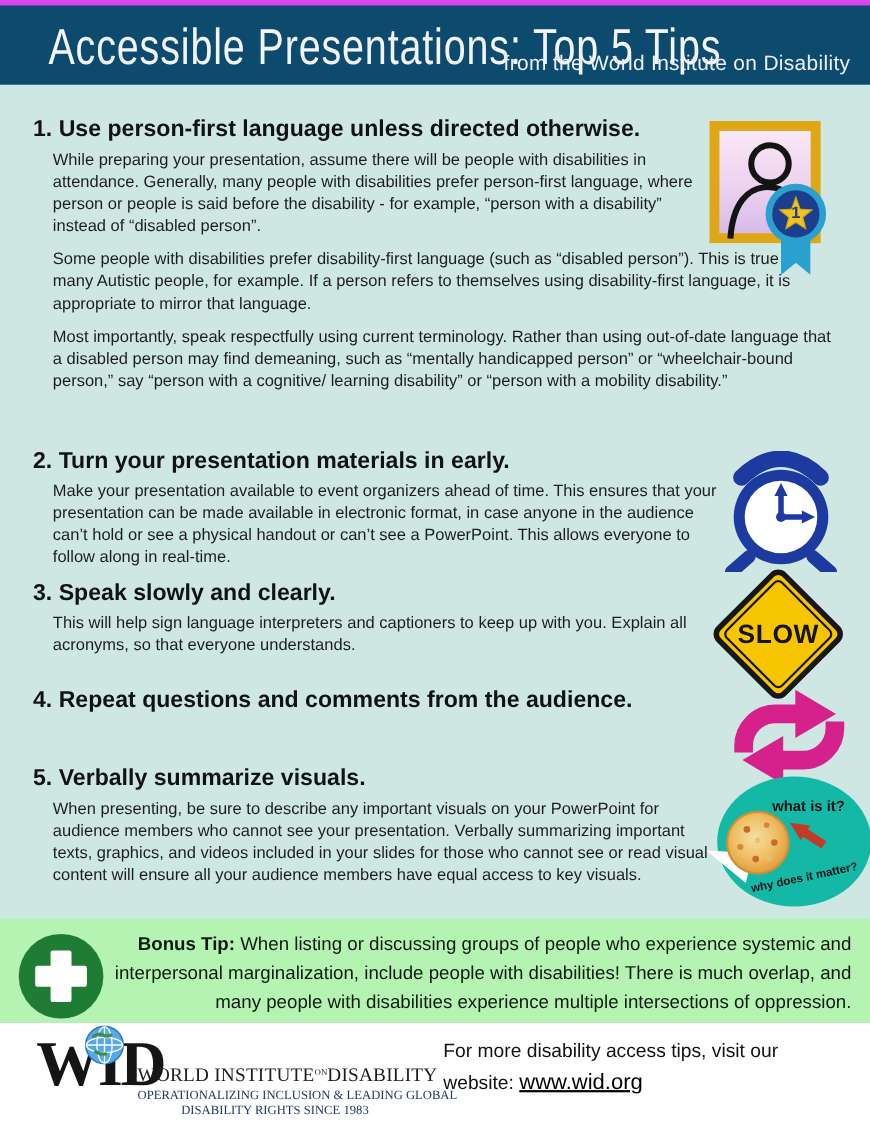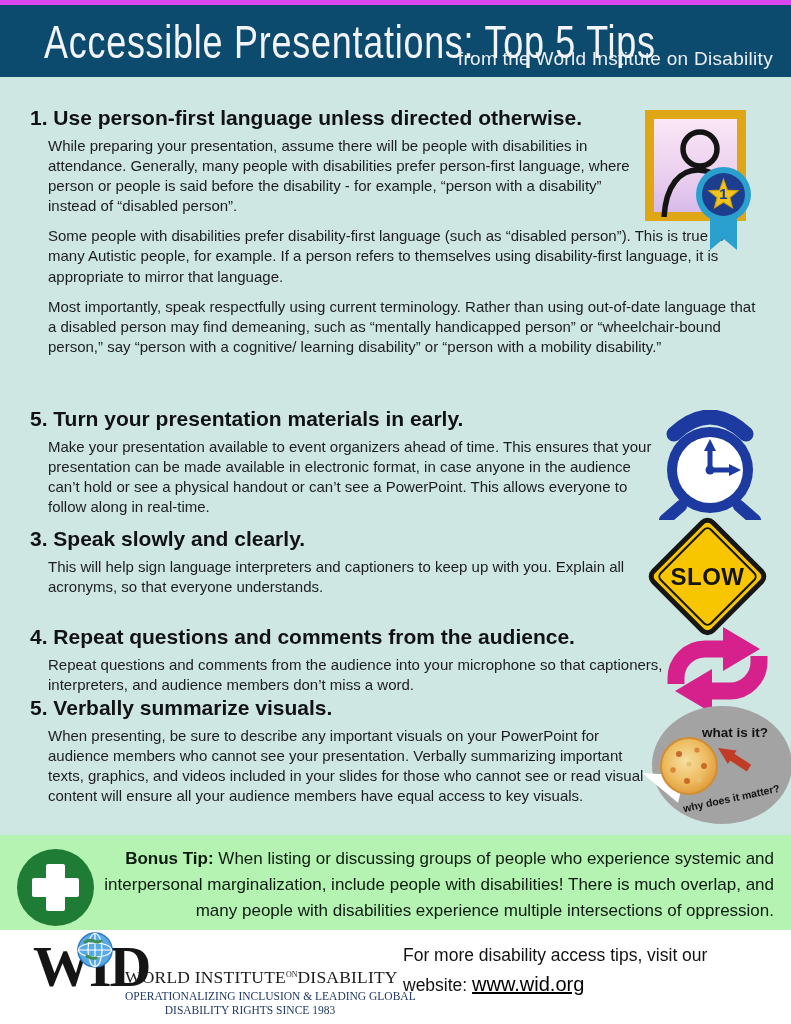--- a/index.html
+++ b/index.html
@@ -75,21 +75,21 @@
   }
   .slow-text {
     position:absolute; left:50%; top:50%;
     transform:translate(-50%,-50%) rotate(-45deg);
     font-size:24px; font-weight:bold; color:#141414; letter-spacing:0.5px;
   }
 
   
   .bubble {
     position:absolute; left:652px; top:706px; width:140px; height:118px;
-    background:#a3a3a3; border-radius:50%;
+    background:#14b8a6; border-radius:50%;
   }
   .bubble-tail {
     position:absolute; left:-12px; top:64px; width:0; height:0;
     border-top:8px solid transparent; border-bottom:20px solid transparent;
     border-right:42px solid #fff; transform:rotate(14deg);
   }
   .bubble-q1 { position:absolute; left:50px; top:19px; font-size:13.5px; font-weight:bold; color:#121212; white-space:nowrap; }
   .bubble-q2 { position:absolute; left:30px; top:86px; font-size:10.5px; font-weight:bold; color:#121212; transform:rotate(-12deg); white-space:nowrap; }
   .bubble-pizza { position:absolute; left:7px; top:30px; }
   .red-arrow { position:absolute; left:63px; top:44px; width:37px; height:16px; transform:rotate(33deg); }
@@ -160,32 +160,31 @@
   </div>
 
   <section class="tip" id="tip1">
     <h2>1. Use person-first language unless directed otherwise.</h2>
     <p class="narrow">While preparing your presentation, assume there will be people with disabilities in attendance. Generally, many people with disabilities prefer person-first language, where person or people is said before the disability - for example, “person with a disability” instead of “disabled person”.</p>
     <p>Some people with disabilities prefer disability-first language (such as “disabled person”). This is true for many Autistic people, for example. If a person refers to themselves using disability-first language, it is appropriate to mirror that language.</p>
     <p>Most importantly, speak respectfully using current terminology. Rather than using out-of-date language that a disabled person may find demeaning, such as “mentally handicapped person” or “wheelchair-bound person,” say “person with a cognitive/ learning disability” or “person with a mobility disability.”</p>
   </section>
 
   <section class="tip" id="tip2">
-    <h2>5. Turn your presentation materials in early.</h2>
+    <h2>2. Turn your presentation materials in early.</h2>
     <p>Make your presentation available to event organizers ahead of time. This ensures that your presentation can be made available in electronic format, in case anyone in the audience can’t hold or see a physical handout or can’t see a PowerPoint. This allows everyone to follow along in real-time.</p>
   </section>
 
   <section class="tip" id="tip3">
     <h2>3. Speak slowly and clearly.</h2>
     <p>This will help sign language interpreters and captioners to keep up with you. Explain all acronyms, so that everyone understands.</p>
   </section>
 
   <section class="tip" id="tip4">
     <h2>4. Repeat questions and comments from the audience.</h2>
-    <p>Repeat questions and comments from the audience into your microphone so that captioners, interpreters, and audience members don’t miss a word.</p>
   </section>
 
   <section class="tip" id="tip5">
     <h2>5. Verbally summarize visuals.</h2>
     <p>When presenting, be sure to describe any important visuals on your PowerPoint for audience members who cannot see your presentation. Verbally summarizing important texts, graphics, and videos included in your slides for those who cannot see or read visual content will ensure all your audience members have equal access to key visuals.</p>
   </section>
 
   <div class="frame">
     <svg width="80" height="94" viewBox="0 0 80 94">
       <circle cx="44" cy="26" r="17" fill="none" stroke="#141414" stroke-width="5.5"></circle>

